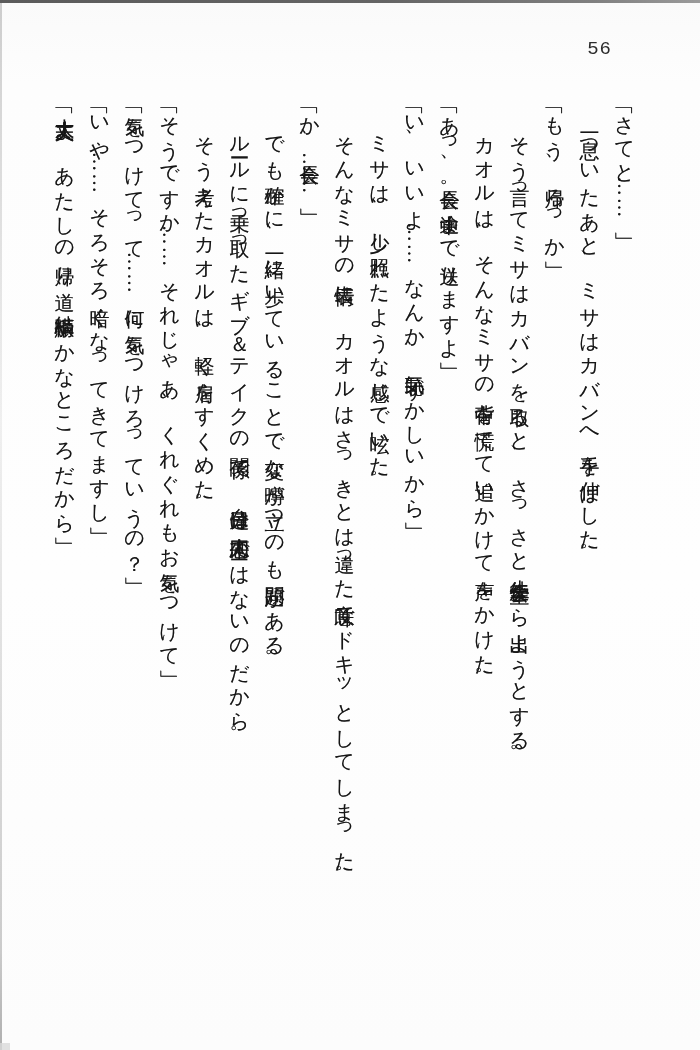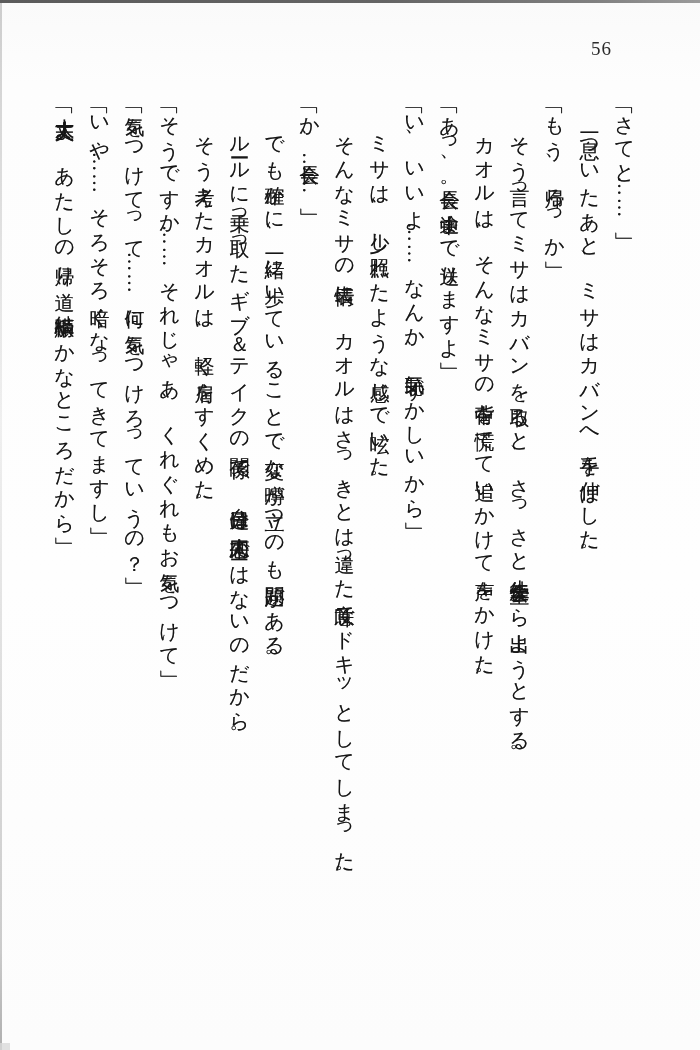--- a/index.html
+++ b/index.html
@@ -31,21 +31,21 @@
     position: absolute;
     left: 0; bottom: 0;
     width: 10px; height: 7px;
     background: #dadada;
     opacity: 0.8;
   }
   .page-number {
     position: absolute;
     top: 38px;
     right: 88px;
-    font-family: Liberation Serif, serif;
+    font-family: Liberation Mono, monospace;
     font-size: 19px;
     letter-spacing: 1px;
     color: #2b2b2b;
   }
   .text-block {
     position: absolute;
     top: 101px;
     right: 58px;
     height: 852px;
     writing-mode: vertical-rl;

